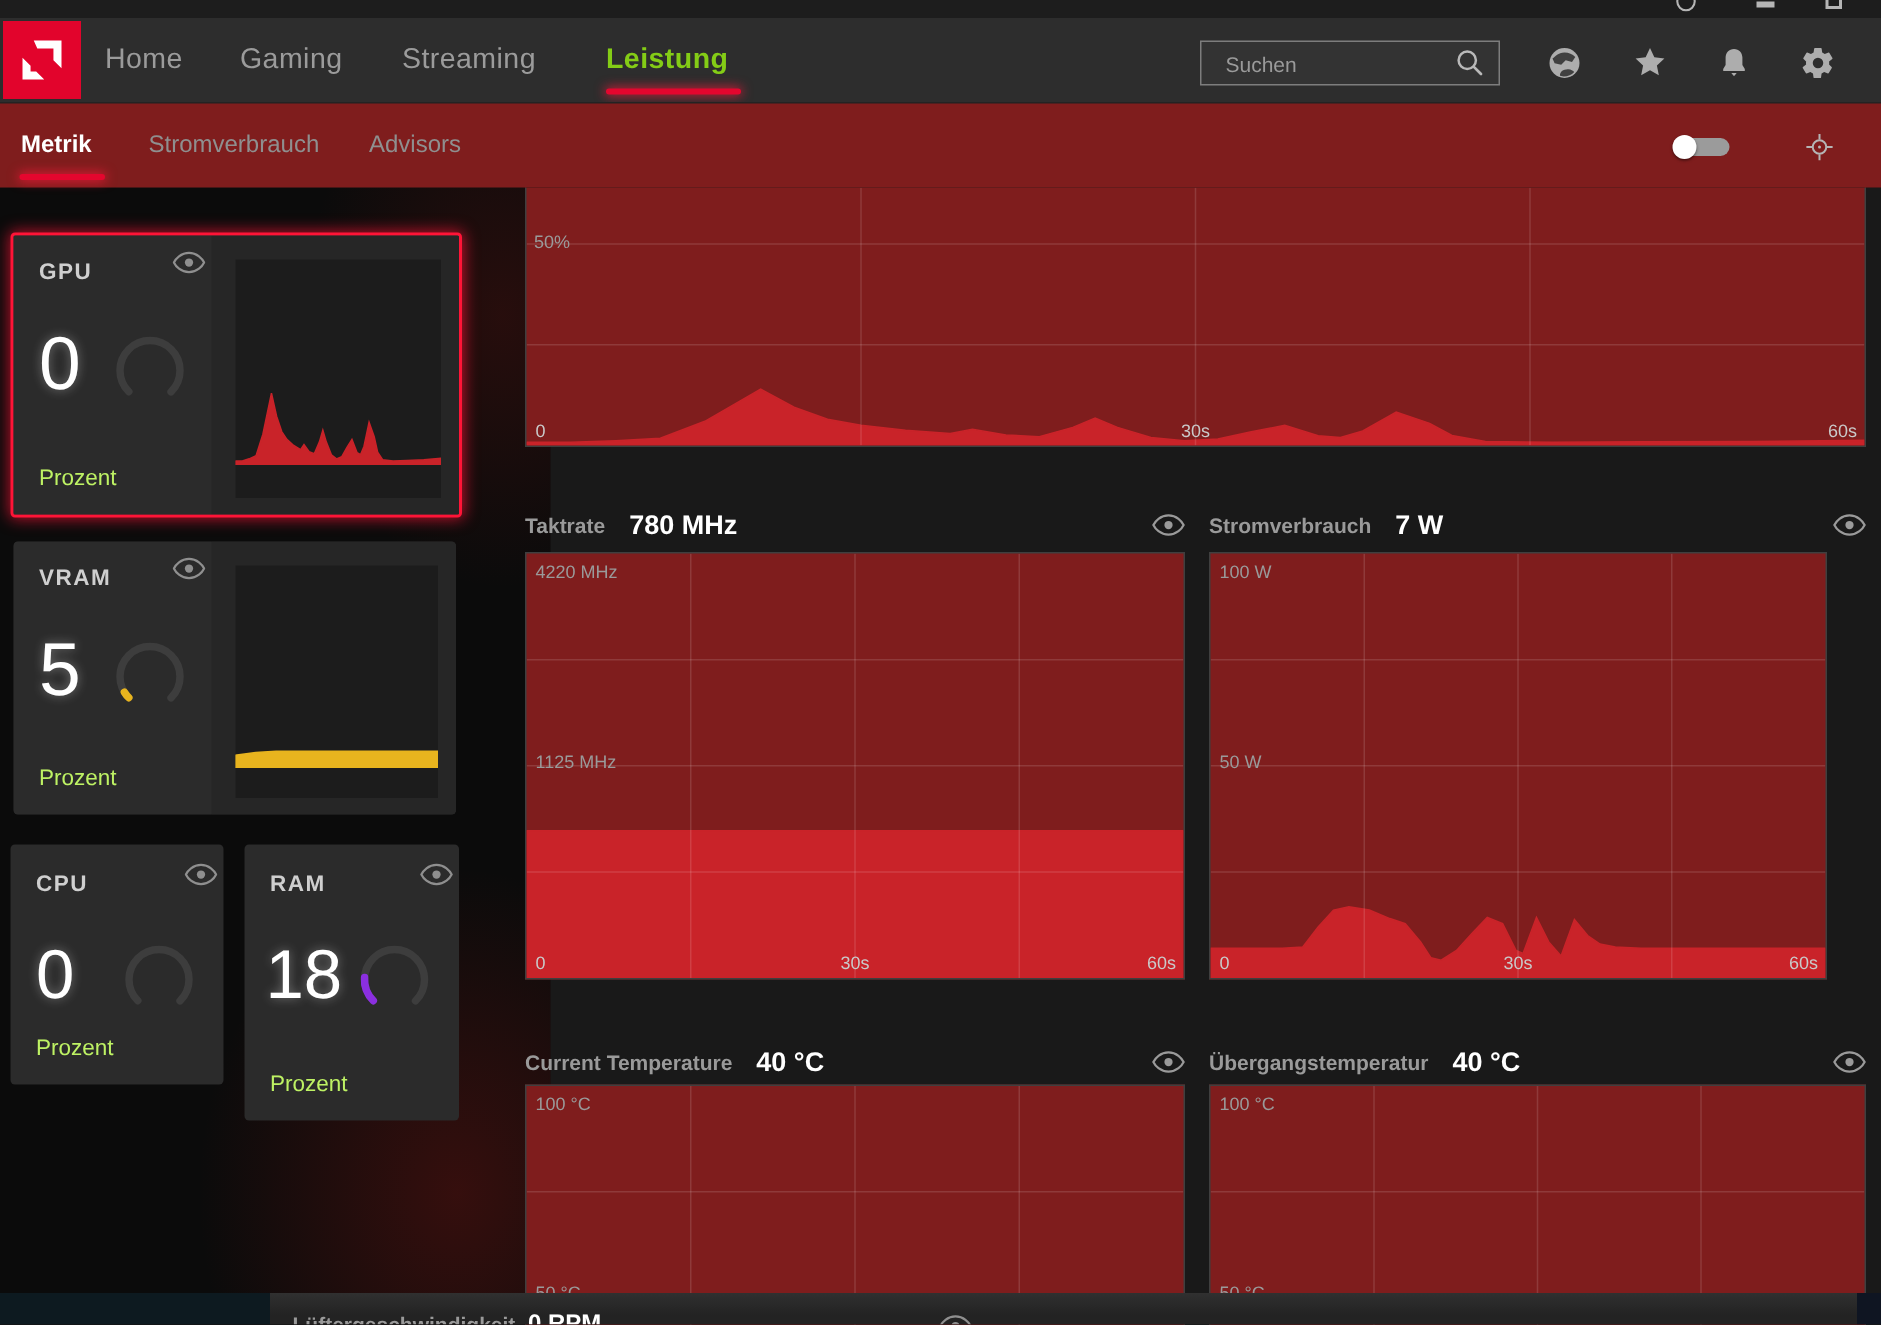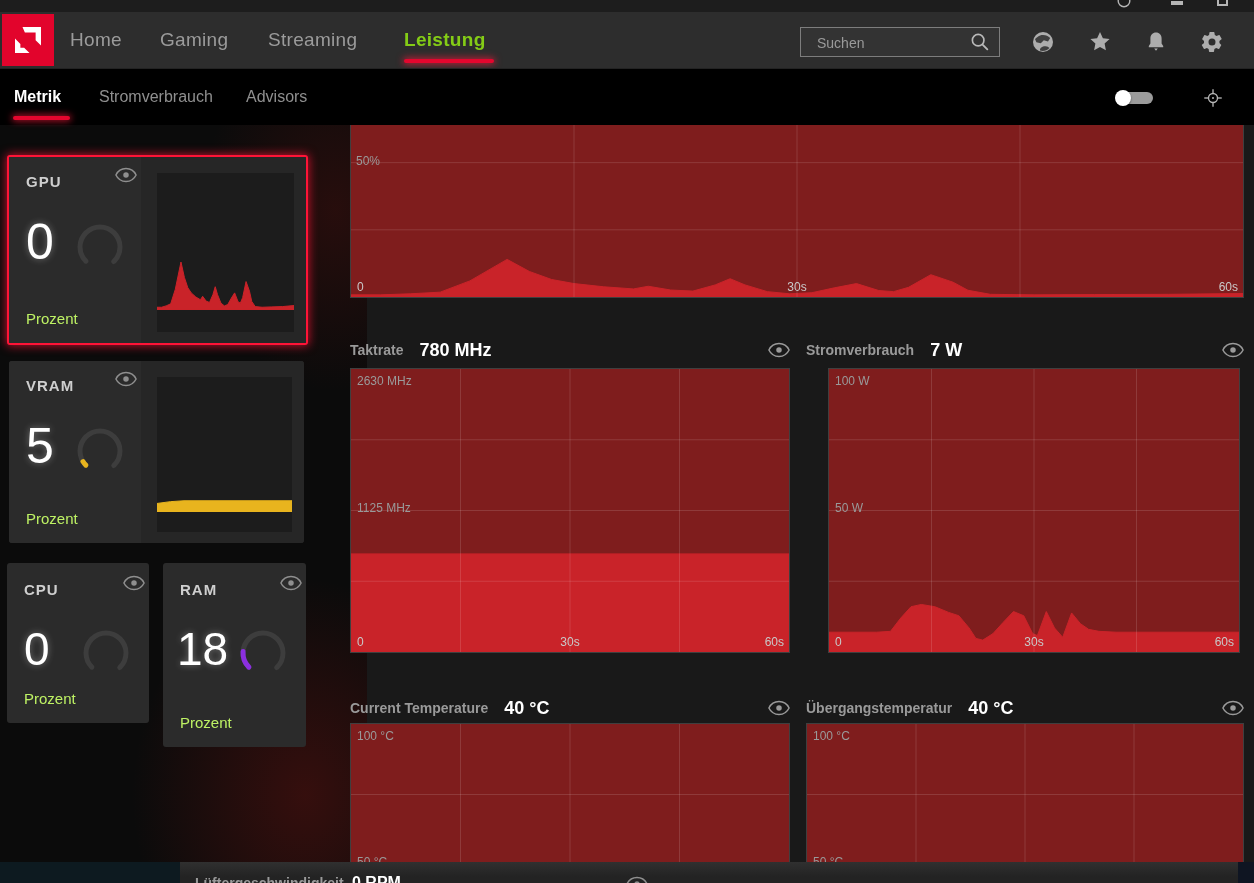--- a/index.html
+++ b/index.html
@@ -12,21 +12,21 @@
   .logo{position:absolute;left:2px;top:2px;width:52px;height:52px;background:#e2042c;display:flex;align-items:center;justify-content:center;cursor:pointer;}
   .nav-item{position:absolute;top:0;height:56px;line-height:56px;font-size:19px;color:#9b9b9b;letter-spacing:.3px;cursor:pointer;}
   .nav-item.active{color:#84cc16;font-weight:bold;}
   .nav-underline{position:absolute;left:404px;top:47px;width:90px;height:4px;background:#e4062e;border-radius:2px;box-shadow:0 0 7px 1px rgba(255,25,60,.75);}
   .search{position:absolute;left:800px;top:15px;width:200px;height:30px;border:1px solid #7d7d7d;background:rgba(255,255,255,.03);box-sizing:border-box;}
   .search input{position:absolute;left:14px;top:0;width:140px;height:28px;background:transparent;border:none;outline:none;color:#cfcfcf;font-size:14px;font-family:"Liberation Sans",sans-serif;}
   .search input::placeholder{color:#9a9a9a;}
   .search .mag{position:absolute;right:8px;top:3px;color:#b9b9b9;}
   .nav-ic{position:absolute;top:18px;width:24px;height:24px;color:#adadad;cursor:pointer;}
   
-  .subnav{position:absolute;top:68px;left:0;right:0;height:57px;background:#000000;border-top:1px solid #232323;box-sizing:border-box;z-index:25;}
+  .subnav{position:absolute;top:68px;left:0;right:0;height:57px;background:#7f1d1d;border-top:1px solid #232323;box-sizing:border-box;z-index:25;}
   .sub-item{position:absolute;top:0;height:56px;line-height:56px;font-size:16px;color:#8f8f8f;cursor:pointer;}
   .sub-item.active{color:#fff;font-weight:bold;}
   .sub-underline{position:absolute;left:13px;top:47px;width:57px;height:4px;background:#e4062e;border-radius:2px;box-shadow:0 0 7px 1px rgba(255,25,60,.75);}
   .overlay-label{position:absolute;left:1005px;top:0;height:56px;line-height:56px;font-size:15px;color:#8f8f8f;}
   .toggle{position:absolute;left:1117px;top:23px;width:36px;height:12px;background:#9b9b9b;border-radius:6px;cursor:pointer;}
   .toggle .knob{position:absolute;left:-2px;top:-2px;width:16px;height:16px;border-radius:50%;background:#fff;box-shadow:0 1px 2px rgba(0,0,0,.5);}
   .crosshair{position:absolute;left:1203px;top:19px;width:20px;height:20px;color:#b5b5b5;cursor:pointer;}
   
   .sidebar{position:absolute;top:125px;left:0;width:335px;bottom:0;
     background:
@@ -241,27 +241,27 @@
 <div class="plot" style="left:350px;top:368px;width:440px;height:285px;">
   <svg preserveAspectRatio="none" viewBox="0 0 100 100">
       <path d="M0,100 L0.00,65.33 L100.00,65.33 L100,100 Z" fill="#c92329" stroke="#c92329" stroke-width="1" vector-effect="non-scaling-stroke"></path>
       <line x1="25" y1="0" x2="25" y2="100" stroke="rgba(255,255,255,0.13)" stroke-width="1" vector-effect="non-scaling-stroke"></line>
       <line x1="50" y1="0" x2="50" y2="100" stroke="rgba(255,255,255,0.13)" stroke-width="1" vector-effect="non-scaling-stroke"></line>
       <line x1="75" y1="0" x2="75" y2="100" stroke="rgba(255,255,255,0.13)" stroke-width="1" vector-effect="non-scaling-stroke"></line>
       <line x1="0" y1="75" x2="100" y2="75" stroke="rgba(255,255,255,0.13)" stroke-width="1" vector-effect="non-scaling-stroke"></line>
       <line x1="0" y1="50" x2="100" y2="50" stroke="rgba(255,255,255,0.13)" stroke-width="1" vector-effect="non-scaling-stroke"></line>
       <line x1="0" y1="25" x2="100" y2="25" stroke="rgba(255,255,255,0.13)" stroke-width="1" vector-effect="non-scaling-stroke"></line>
     </svg>
-  <span class="tick yt-top">2630 MHz</span>
+  <span class="tick yt-top">4220 MHz</span>
   <span class="tick yt-mid">1125 MHz</span>
   <span class="tick xtick xt-0">0</span>
   <span class="tick xtick xt-30">30s</span>
   <span class="tick xtick xt-60">60s</span>
 </div>
-<div class="plot" style="left:828px;top:368px;width:412px;height:285px;">
+<div class="plot" style="left:806px;top:368px;width:412px;height:285px;">
   <svg preserveAspectRatio="none" viewBox="0 0 100 100">
       <path d="M0,100 L0.00,93.00 L11.67,93.00 L15.00,92.70 L17.50,88.00 L20.00,84.00 L22.50,83.20 L25.83,84.00 L29.17,86.00 L31.67,87.20 L34.17,91.50 L35.83,95.20 L37.50,95.80 L40.00,93.50 L42.50,89.50 L45.00,85.70 L47.50,87.20 L49.67,93.50 L50.83,94.20 L53.00,85.70 L55.00,91.50 L57.00,94.80 L59.17,86.20 L61.33,90.00 L63.33,92.00 L65.83,92.70 L70.00,93.00 L100.00,93.00 L100,100 Z" fill="#c92329" stroke="#c92329" stroke-width="1" vector-effect="non-scaling-stroke"></path>
       <line x1="25" y1="0" x2="25" y2="100" stroke="rgba(255,255,255,0.13)" stroke-width="1" vector-effect="non-scaling-stroke"></line>
       <line x1="50" y1="0" x2="50" y2="100" stroke="rgba(255,255,255,0.13)" stroke-width="1" vector-effect="non-scaling-stroke"></line>
       <line x1="75" y1="0" x2="75" y2="100" stroke="rgba(255,255,255,0.13)" stroke-width="1" vector-effect="non-scaling-stroke"></line>
       <line x1="0" y1="75" x2="100" y2="75" stroke="rgba(255,255,255,0.13)" stroke-width="1" vector-effect="non-scaling-stroke"></line>
       <line x1="0" y1="50" x2="100" y2="50" stroke="rgba(255,255,255,0.13)" stroke-width="1" vector-effect="non-scaling-stroke"></line>
       <line x1="0" y1="25" x2="100" y2="25" stroke="rgba(255,255,255,0.13)" stroke-width="1" vector-effect="non-scaling-stroke"></line>
     </svg>
   <span class="tick yt-top">100 W</span>

